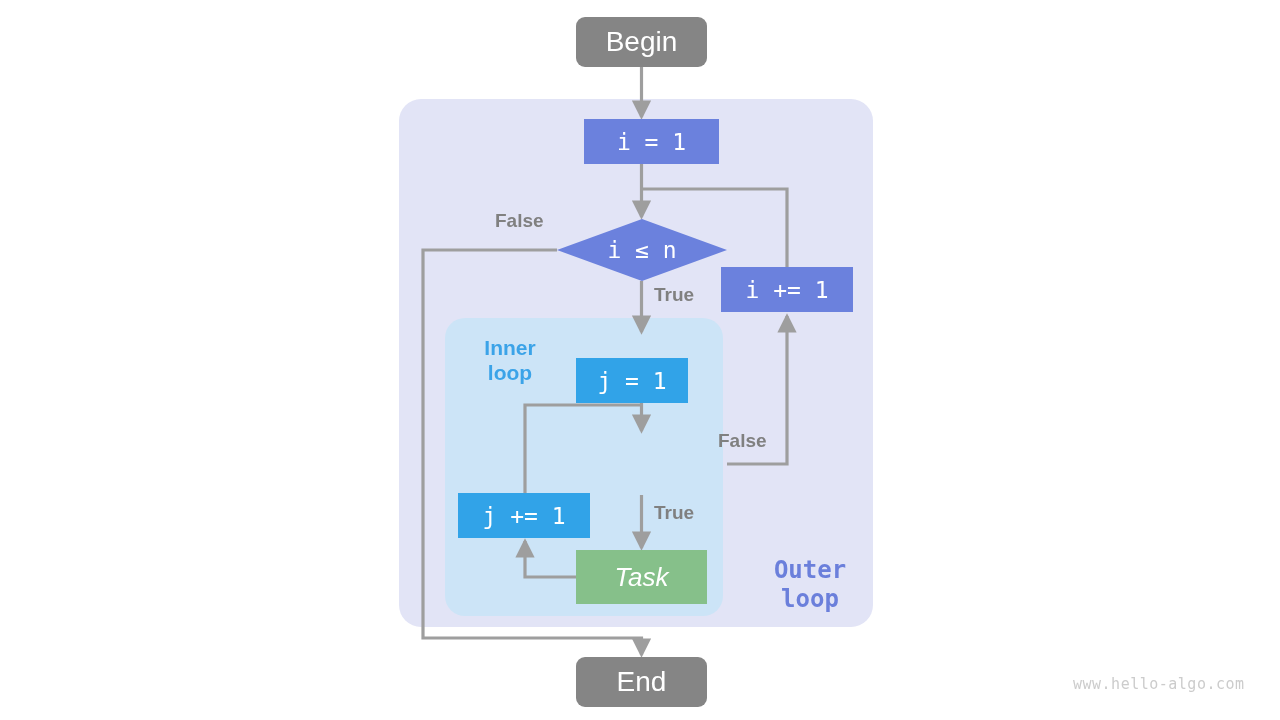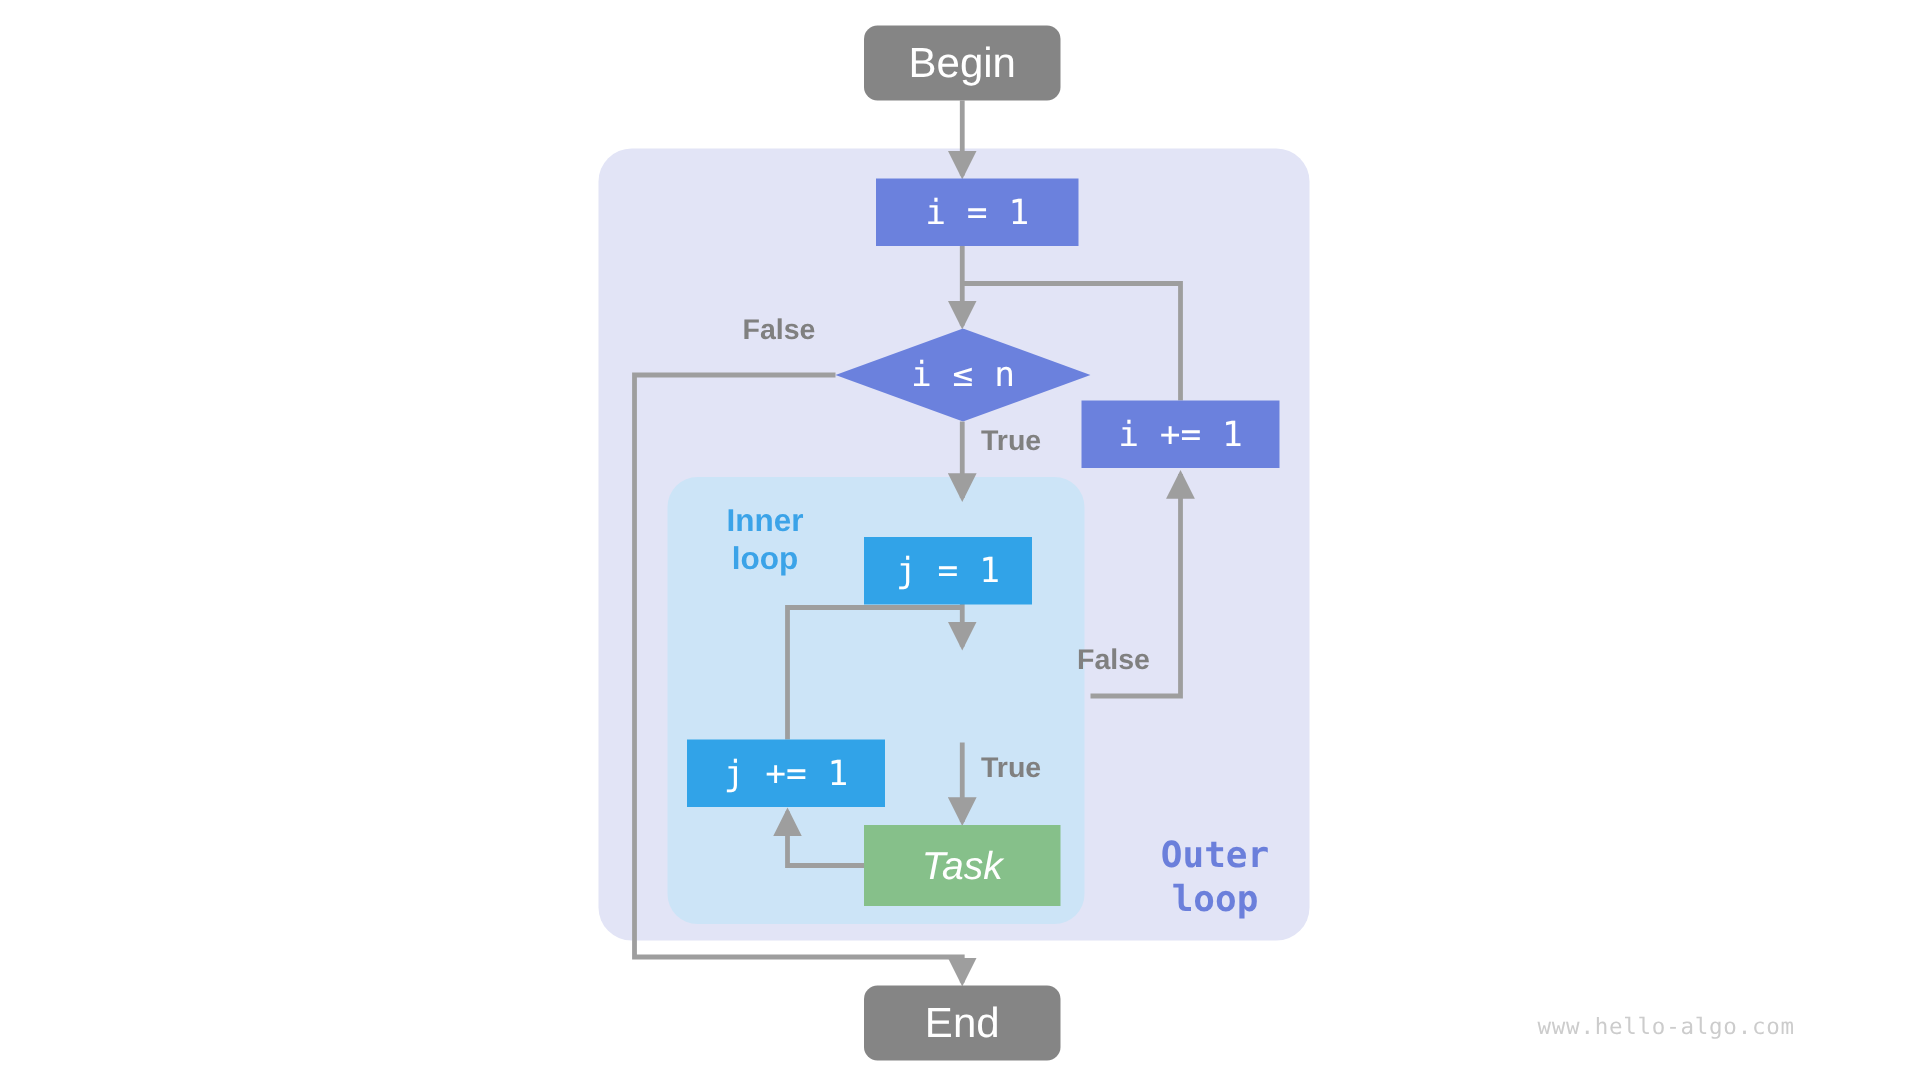--- a/index.html
+++ b/index.html
@@ -143,21 +143,21 @@
     white-space: nowrap;
   }
   #label-i-false { left: 495px; top: 210px; }
   #label-i-true  { left: 654px; top: 284px; }
   #label-j-false { left: 718px; top: 430px; }
   #label-j-true  { left: 654px; top: 502px; }
 
   
   #watermark {
     position: absolute;
-    left: 1025px;
+    left: 1073px;
     top: 675px;
     color: #cccccc;
     font-family: "DejaVu Sans Mono", monospace;
     font-size: 15px;
     letter-spacing: 0.5px;
   }
 </style>
 </head>
 <body>
 

